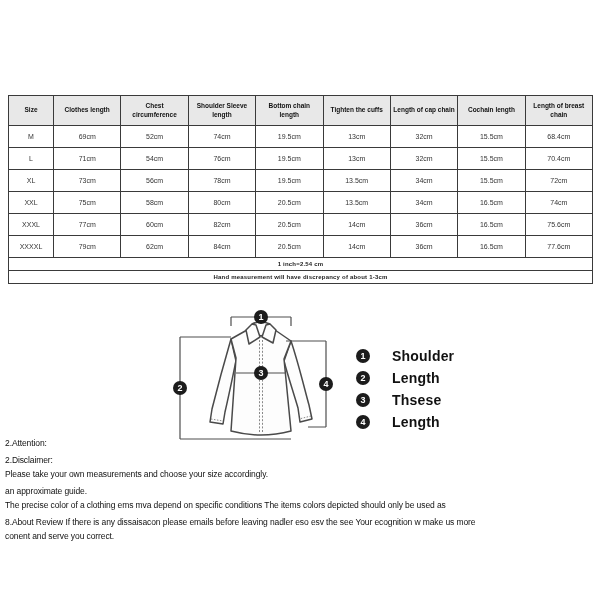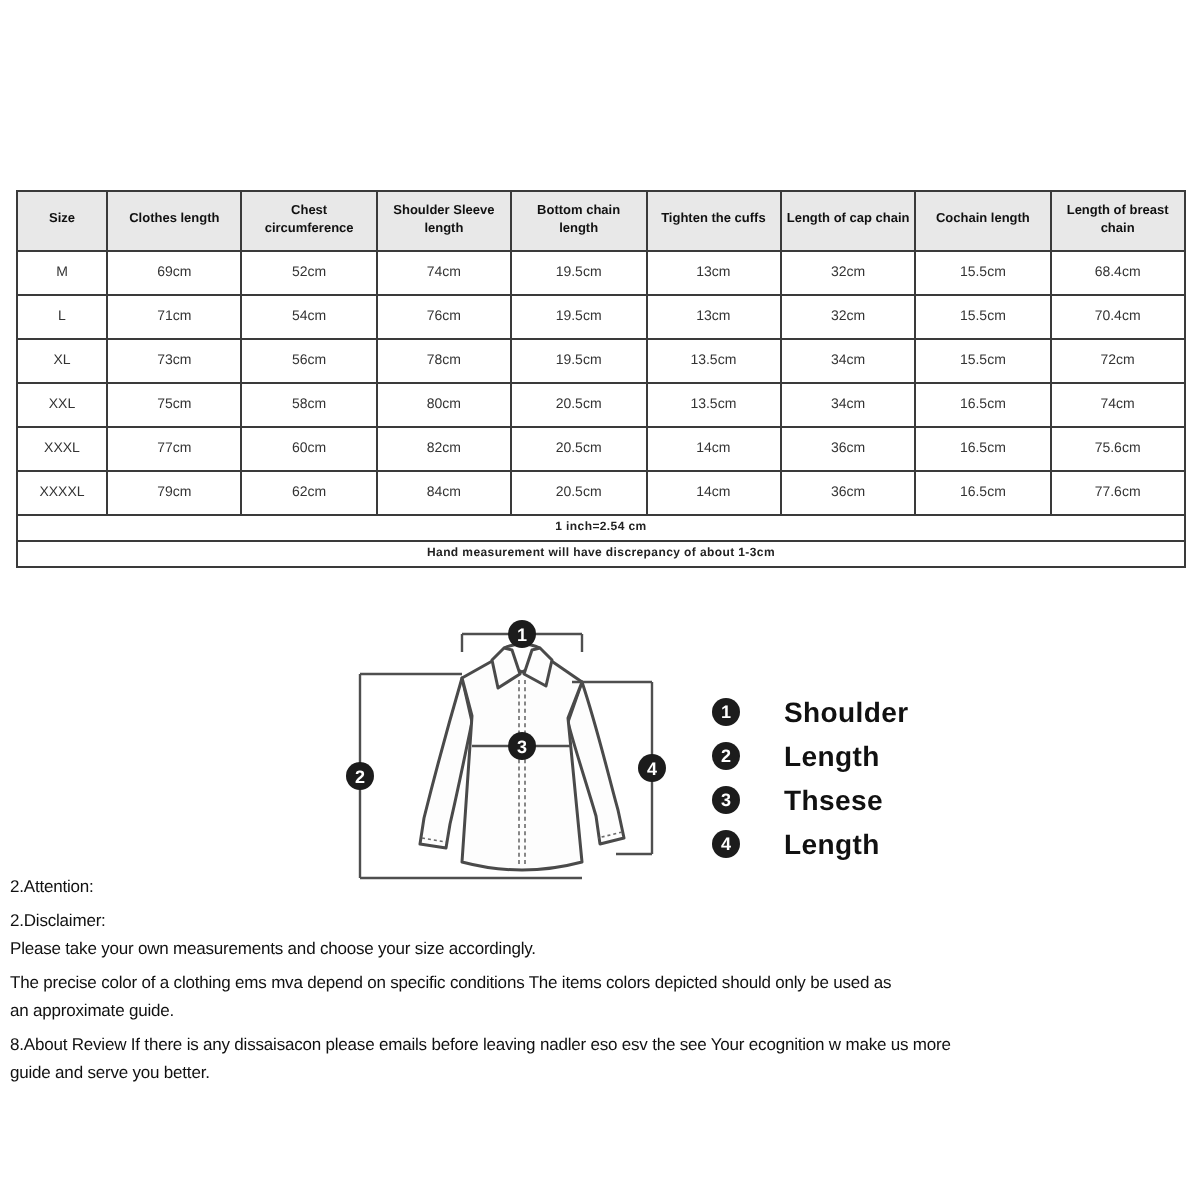--- a/index.html
+++ b/index.html
@@ -225,21 +225,21 @@
 
   <div class="notes" id="notes">
       <div class="note">
         <div class="note-line">2.Attention:</div>
       </div>
       <div class="note">
         <div class="note-line">2.Disclaimer:</div>
         <div class="note-line">Please take your own measurements and choose your size accordingly.</div>
       </div>
       <div class="note">
+        <div class="note-line">an approximate guide.</div>
         <div class="note-line">The precise color of a clothing ems mva depend on specific conditions The items colors depicted should only be used as</div>
-        <div class="note-line">an approximate guide.</div>
       </div>
       <div class="note">
         <div class="note-line">8.About Review If there is any dissaisacon please emails before leaving nadler eso esv the see Your ecognition w make us more</div>
-        <div class="note-line">guide and serve you better.</div>
+        <div class="note-line">conent and serve you correct.</div>
       </div>
     </div>
 </div>
 
 </body></html>

